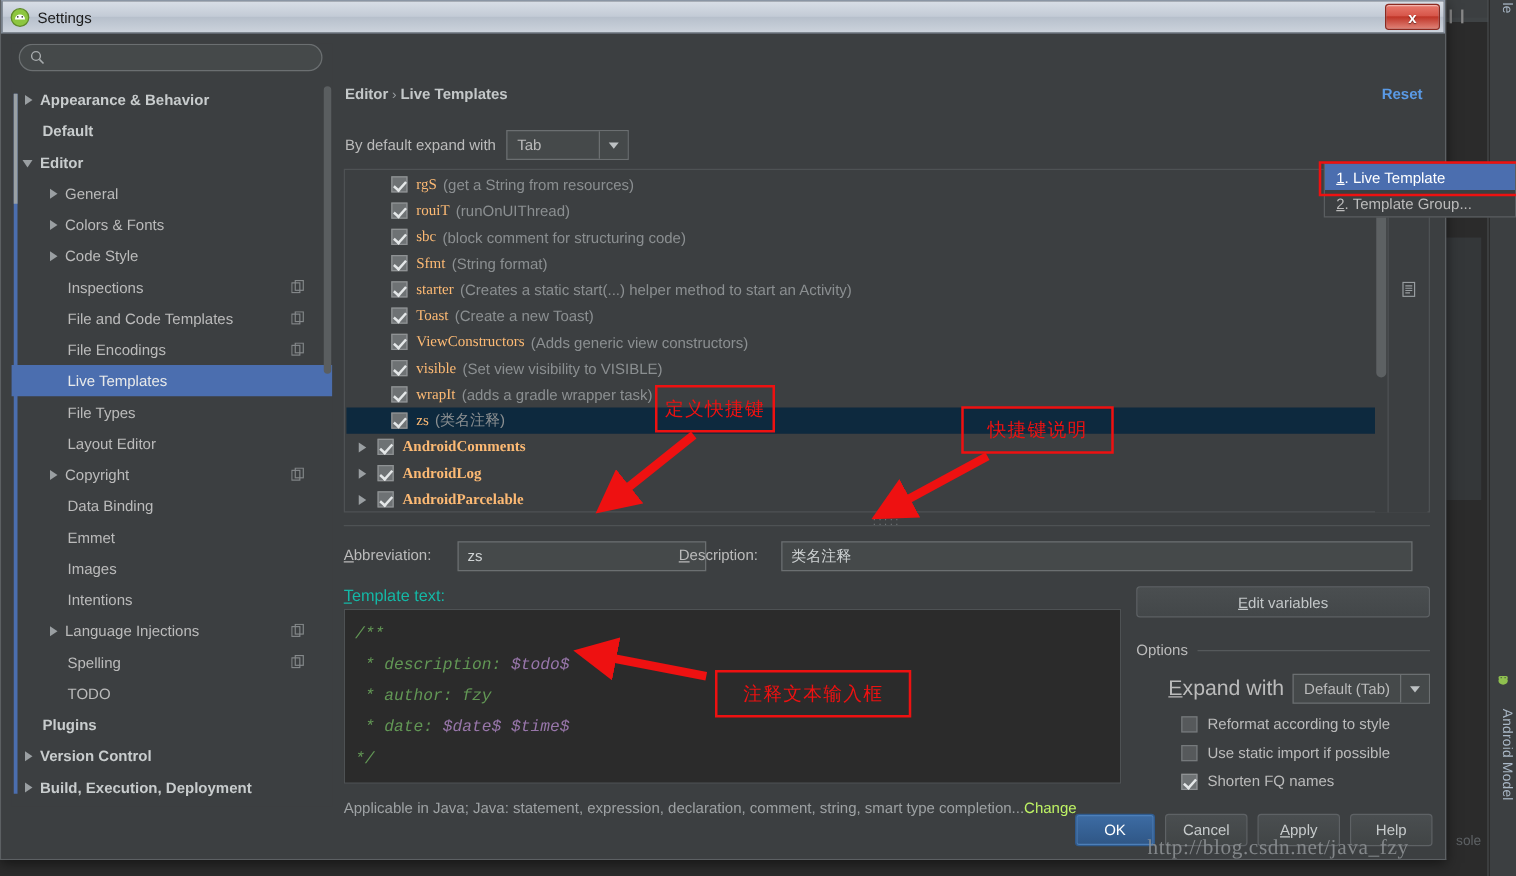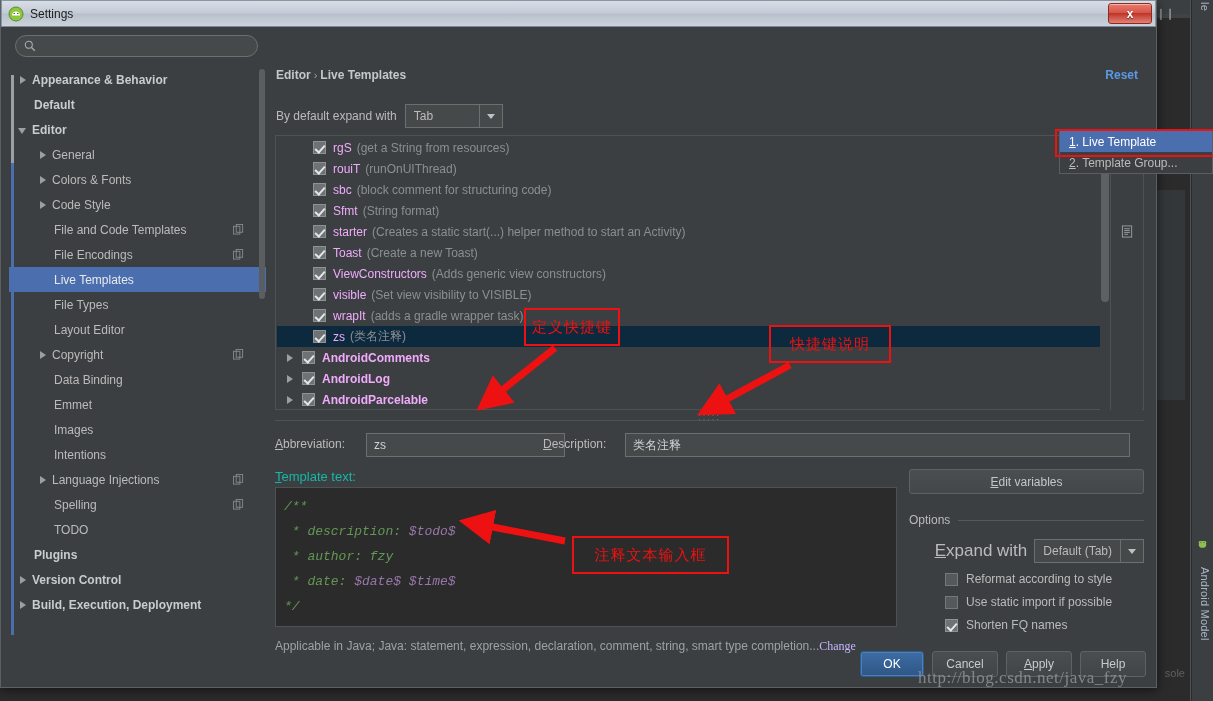--- a/index.html
+++ b/index.html
@@ -288,21 +288,21 @@
     position: relative;
   }
   .chk.on::after {
     content: "";
     position: absolute; left: 3px; top: 1px;
     width: 4px; height: 8px;
     border: solid #e4e7e8;
     border-width: 0 2px 2px 0;
     transform: rotate(42deg);
   }
-  .li .abbr { font-size: 12px; color: #f0abfc; }
+  .li .abbr { font-size: 12px; color: #fdba74; font-family: Liberation Serif, serif; }
   .li.group .abbr { font-weight: bold; }
   .li .desc { font-size: 12px; color: #8b8f91; margin-left: 5px; }
   .li .gr-arrow {
     width: 11px; flex: 0 0 auto; margin-right: 6px; position: relative; height: 12px;
   }
   .li .gr-arrow::before {
     content: ""; position: absolute; left: 2px; top: 2px;
     border-left: 6px solid #9a9fa2;
     border-top: 4.5px solid transparent;
     border-bottom: 4.5px solid transparent;
@@ -393,21 +393,21 @@
     padding-left: 36px;
     font-size: 12px; color: #bbbbbb;
   }
   .cbrow .chk { margin-right: 8px; }
   .cbrow .chk.off { background: #56595b; border-color: #75797b; }
 
   .applicable {
     position: absolute; left: 6px; top: 604px;
     font-size: 12px; color: #9ea2a4;
   }
-  .applicable .change { color: #c4b5fd; cursor: pointer; font-family: Liberation Serif, serif; }
+  .applicable .change { color: #bef264; cursor: pointer; }
 
   
   .btnbar {
     position: absolute; right: 10px; bottom: 10px;
     display: flex; gap: 8px;
   }
   .dlg-btn {
     width: 66px; height: 26px;
     border-radius: 3px;
     border: 1px solid #5e6265;
@@ -551,20 +551,28 @@
             </div>
             <div class="tree-item">
               <span style="flex: 0 0 auto; width: 28px;"></span>
               <span class="arrow collapsed"></span>
               <span class="tree-label">Colors &amp; Fonts</span>
             </div>
             <div class="tree-item">
               <span style="flex: 0 0 auto; width: 28px;"></span>
               <span class="arrow collapsed"></span>
               <span class="tree-label">Code Style</span>
+            </div>
+            <div class="tree-item">
+              <span style="flex: 0 0 auto; width: 45px;"></span>
+              <span class="tree-label">Inspections</span>
+              <span class="copy-badge"><svg viewBox="0 0 12 12" width="11" height="11">
+                  <rect x="0.5" y="2.5" width="7" height="8.5" fill="none" stroke="#85898b"></rect>
+                  <rect x="3.5" y="0.5" width="7" height="8.5" fill="none" stroke="#85898b"></rect>
+                </svg></span>
             </div>
             <div class="tree-item">
               <span style="flex: 0 0 auto; width: 45px;"></span>
               <span class="tree-label">File and Code Templates</span>
               <span class="copy-badge"><svg viewBox="0 0 12 12" width="11" height="11">
                   <rect x="0.5" y="2.5" width="7" height="8.5" fill="none" stroke="#85898b"></rect>
                   <rect x="3.5" y="0.5" width="7" height="8.5" fill="none" stroke="#85898b"></rect>
                 </svg></span>
             </div>
             <div class="tree-item">

